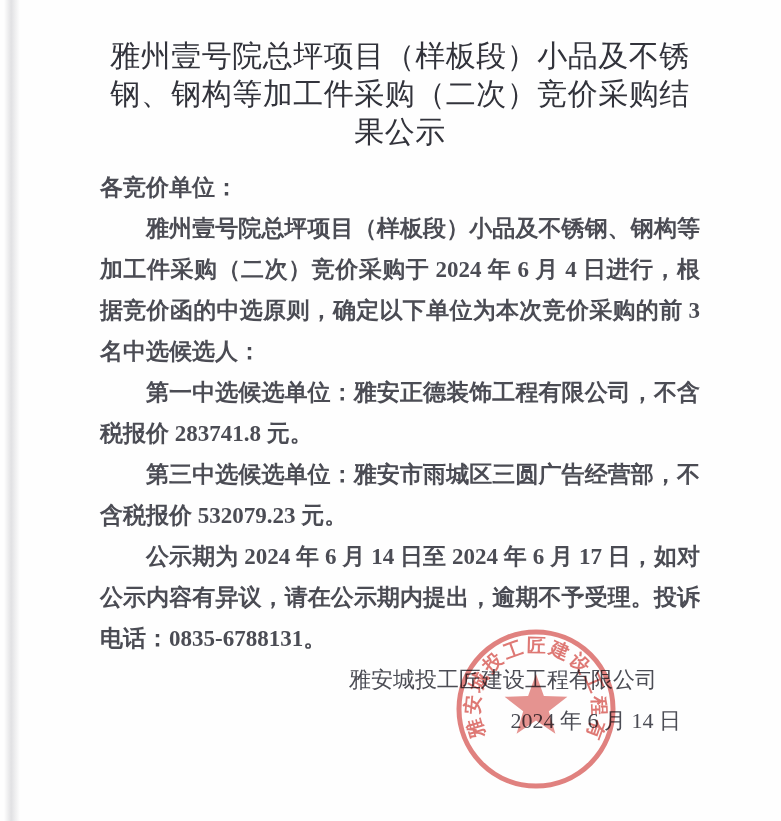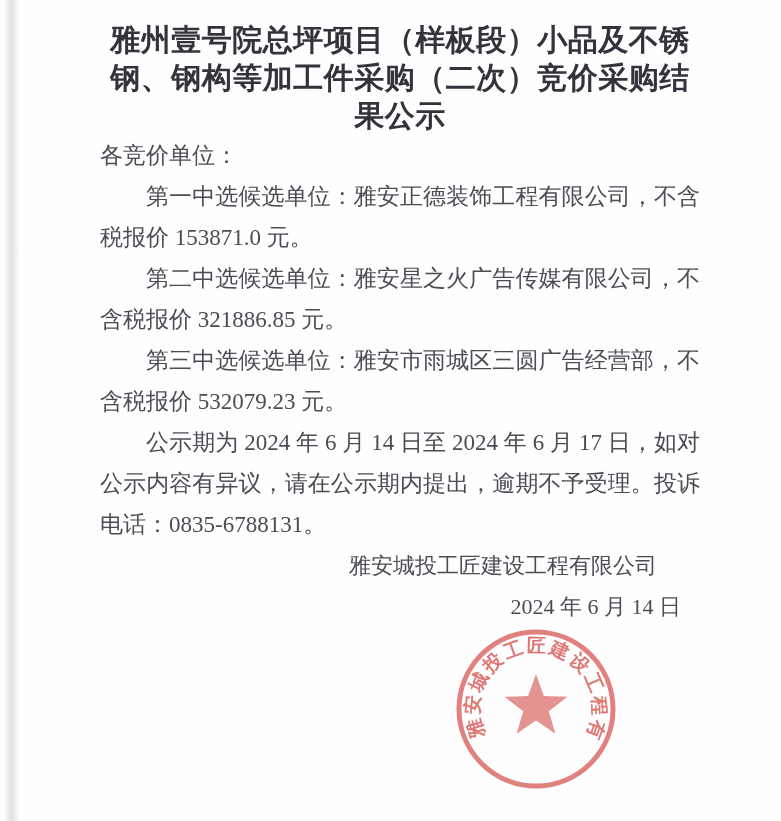--- a/index.html
+++ b/index.html
@@ -21,38 +21,39 @@
     top: 0;
     bottom: 0;
     width: 16px;
     background: linear-gradient(to right,
       rgba(150,150,158,0) 0%,
       rgba(150,150,158,0.28) 45%,
       rgba(150,150,158,0) 100%);
     pointer-events: none;
   }
   .title {
-    margin: 0;
+    margin: 16px;
     padding-top: 21px;
     margin-left: 100px;
     width: 600px;
     font-size: 30px;
     line-height: 38px;
-    font-weight: 700;
+    font-weight: 400;
     text-align: center;
     color: #32333b;
     letter-spacing: 0.5px;
   }
   .content {
     margin-left: 100px;
     width: 600px;
     font-size: 23px;
     line-height: 41px;
     text-align: justify;
     color: #4b4c54;
+    font-weight: bold;
   }
   .content p {
     margin: 0;
   }
   .content p.para {
     text-indent: 2em;
   }
   .signature {
     margin-top: 0;
     font-size: 22px;
@@ -94,22 +95,22 @@
 <body>
 
 <div class="page">
 
   <div class="scan-shadow"></div>
 
   <h1 class="title">雅州壹号院总坪项目（样板段）小品及不锈钢、钢构等加工件采购（二次）竞价采购结果公示</h1>
 
   <div class="content">
     <p class="salutation">各竞价单位：</p>
-    <p class="para">第一中选候选单位：雅安正德装饰工程有限公司，不含税报价 153871.0 元。</p>
-    <p class="para">第二中选候选单位：雅安星之火广告传媒有限公司，不含税报价 321886.85 元。</p>
+    <p class="para">雅州壹号院总坪项目（样板段）小品及不锈钢、钢构等加工件采购（二次）竞价采购于 2024 年 6 月 4 日进行，根据竞价函的中选原则，确定以下单位为本次竞价采购的前 3 名中选候选人：</p>
+    <p class="para">第一中选候选单位：雅安正德装饰工程有限公司，不含税报价 283741.8 元。</p>
     <p class="para">第三中选候选单位：雅安市雨城区三圆广告经营部，不含税报价 532079.23 元。</p>
     <p class="para">公示期为 2024 年 6 月 14 日至 2024 年 6 月 17 日，如对公示内容有异议，请在公示期内提出，逾期不予受理。投诉电话：0835-6788131。</p>
   </div>
 
   <div class="signature">
     <div class="sig-company">雅安城投工匠建设工程有限公司</div>
     <div class="sig-date">2024 年 6 月 14 日</div>
   </div>
 
   <svg class="seal" viewBox="0 0 180 180" xmlns="http://www.w3.org/2000/svg">

